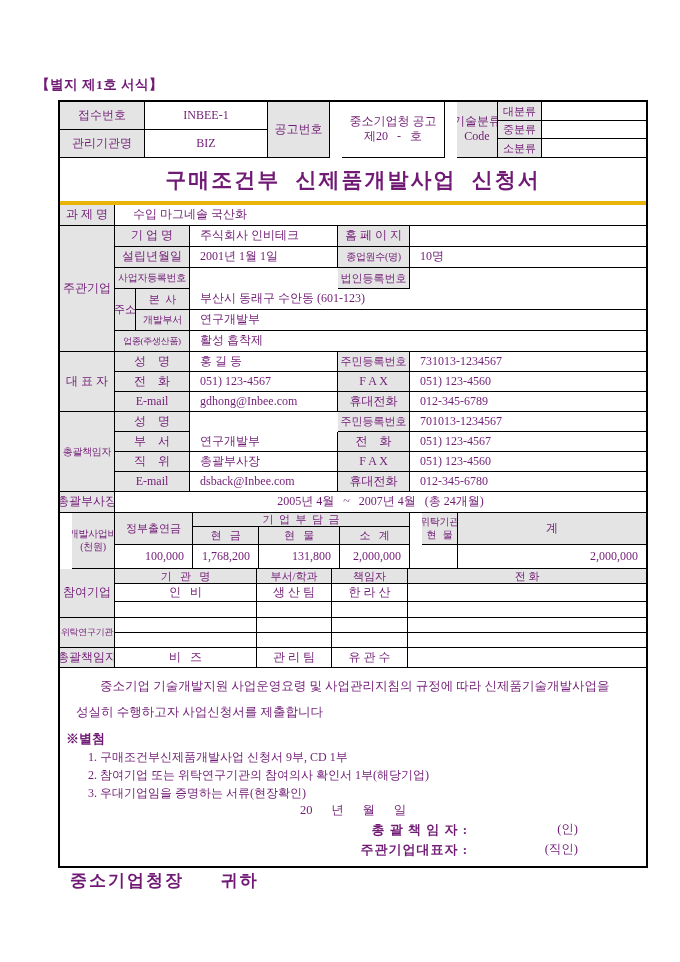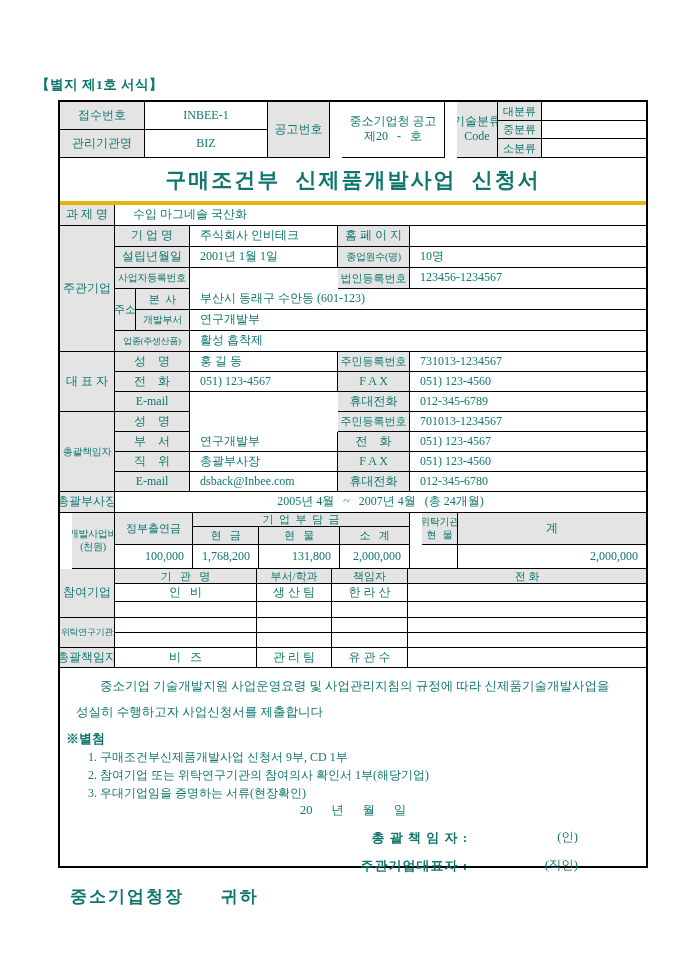--- a/index.html
+++ b/index.html
@@ -1,18 +1,18 @@
 <!DOCTYPE html>
 <html><head>
 <meta charset="utf-8">
 <style>
   html,body { margin:0; padding:0; background:#888; }
   .page {
     position:relative; width:680px; height:962px; background:#ffffff;
-    font-family:"Liberation Serif","DejaVu Serif",serif; color:#0f766e;
+    font-family:"Liberation Serif","DejaVu Serif",serif; color:#701a75;
     overflow:hidden;
   }
   .form-note { position:absolute; left:36px; top:76px; font-size:13.5px; font-weight:bold; letter-spacing:0.5px; }
   .outer { position:absolute; left:58px; top:100px; width:590px; height:768px; border:2px solid #000; box-sizing:border-box; background:#fff; }
 
   .grid { display:grid; box-sizing:border-box; }
   .cell {
     box-sizing:border-box; border-right:1px solid #000; border-bottom:1px solid #000;
     display:flex; align-items:center; justify-content:center;
     font-size:12px; white-space:pre; overflow:hidden; line-height:1.15;
@@ -41,21 +41,21 @@
   .s10{ grid-template-columns:55px 142px 75px 76px 1fr; grid-template-rows:15px 15px; }
   .s11{ grid-template-columns:55px 142px 75px 76px 1fr; grid-template-rows:20px; }
 
   .statement { height:200px; font-size:12.5px; }
   .statement p { margin:0; }
   .st-line1 { padding:10px 14px 0 40px; }
   .st-line2 { padding:9px 14px 0 16px; }
   .att-title { padding:9px 0 0 6px; font-weight:bold; font-size:13px; }
   .att-item { padding:1px 0 0 28px; font-size:12px; }
   .date-line { margin:10px 130px 0 0; text-align:center; font-size:12.5px; }
-  .sig-row { display:flex; justify-content:flex-end; padding-right:68px; margin-top:10px; }
+  .sig-row { display:flex; justify-content:flex-end; padding-right:68px; margin-top:2px; }
   .sig-label { font-weight:bold; font-size:13px; letter-spacing:1px; }
   .sig-seal { width:110px; text-align:right; font-size:12.5px; }
   .recipient { margin:10px 0 0 10px; font-weight:bold; font-size:17px; letter-spacing:2px; word-spacing:6px; }
 </style>
 </head>
 <body>
 
 <div class="page">
   <div class="form-note">【별지 제1호 서식】</div>
 
@@ -95,41 +95,41 @@
       <div class="cell lbl" style="grid-area:1/2/2/4">기 업 명</div>
       <div class="cell val left" style="grid-area:1/4/2/5">주식회사 인비테크</div>
       <div class="cell lbl" style="grid-area:1/5/2/6">홈 페 이 지</div>
       <div class="cell val nr left" style="grid-area:1/6/2/7"></div>
       <div class="cell lbl" style="grid-area:2/2/3/4">설립년월일</div>
       <div class="cell val left" style="grid-area:2/4/3/5">2001년 1월 1일</div>
       <div class="cell lbl f10" style="grid-area:2/5/3/6">종업원수(명)</div>
       <div class="cell val nr left" style="grid-area:2/6/3/7">10명</div>
       <div class="cell lbl f10" style="grid-area:3/2/4/4">사업자등록번호</div>
       <div class="cell lbl f11" style="grid-area:3/5/4/6">법인등록번호</div>
-      <div class="cell val nr left" style="grid-area:3/6/4/7">123456-1234567</div>
       <div class="cell lbl f11" style="grid-area:4/2/6/3">주소</div>
       <div class="cell lbl f11" style="grid-area:4/3/5/4">본  사</div>
       <div class="cell val nr left" style="grid-area:4/4/5/7">부산시 동래구 수안동 (601-123)</div>
       <div class="cell lbl f10" style="grid-area:5/3/6/4">개발부서</div>
       <div class="cell val nr left" style="grid-area:5/4/6/7">연구개발부</div>
       <div class="cell lbl f9" style="grid-area:6/2/7/4">업종(주생산품)</div>
       <div class="cell val nr left" style="grid-area:6/4/7/7">활성 흡착제</div>
     </div>
 
     <div class="grid s5">
       <div class="cell lbl" style="grid-area:1/1/4/2">대 표 자</div>
       <div class="cell lbl" style="grid-area:1/2/2/3">성    명</div>
       <div class="cell val left" style="grid-area:1/3/2/4">홍 길 동</div>
       <div class="cell lbl f11" style="grid-area:1/4/2/5">주민등록번호</div>
       <div class="cell val nr left" style="grid-area:1/5/2/6">731013-1234567</div>
       <div class="cell lbl" style="grid-area:2/2/3/3">전    화</div>
       <div class="cell val left" style="grid-area:2/3/3/4">051) 123-4567</div>
       <div class="cell lbl" style="grid-area:2/4/3/5">F A X</div>
       <div class="cell val nr left" style="grid-area:2/5/3/6">051) 123-4560</div>
       <div class="cell lbl" style="grid-area:3/2/4/3">E-mail</div>
+      <div class="cell val left" style="grid-area:3/3/4/4">gdhong@Inbee.com</div>
       <div class="cell lbl" style="grid-area:3/4/4/5">휴대전화</div>
       <div class="cell val nr left" style="grid-area:3/5/4/6">012-345-6789</div>
     </div>
 
     <div class="grid s6">
       <div class="cell lbl f10" style="grid-area:1/1/5/2">총괄책임자</div>
       <div class="cell lbl" style="grid-area:1/2/2/3">성    명</div>
       <div class="cell lbl f11" style="grid-area:1/4/2/5">주민등록번호</div>
       <div class="cell val nr left" style="grid-area:1/5/2/6">701013-1234567</div>
       <div class="cell lbl" style="grid-area:2/2/3/3">부    서</div>

